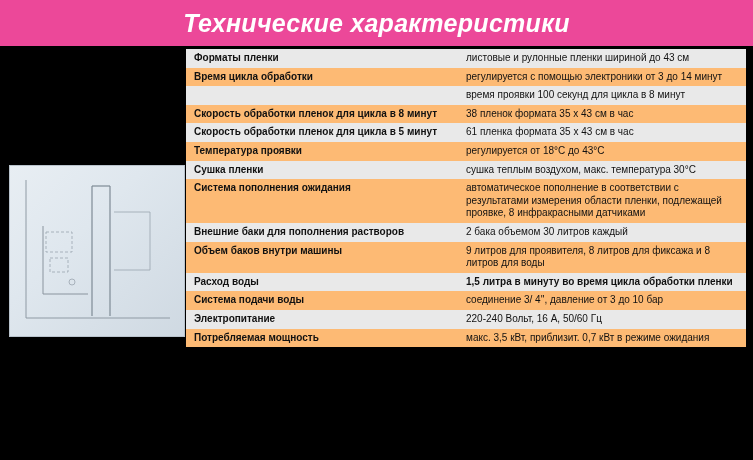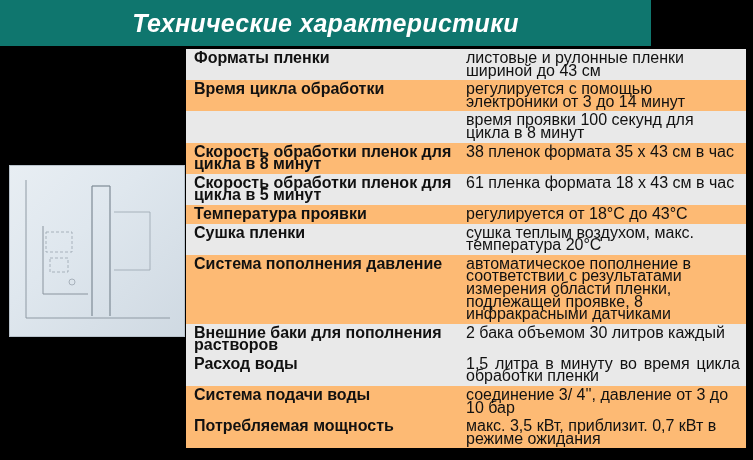--- a/index.html
+++ b/index.html
@@ -12,22 +12,22 @@
   }
   .page {
     position: relative;
     width: 753px; height: 460px;
     background: #000000;
   }
   
   .title-bar {
     position: absolute;
     left: 0; top: 0;
-    width: 651px; height: 46px;
-    background: #0f766e;
+    width: 753px; height: 46px;
+    background: #ec4899;
     display: flex;
     align-items: center;
     justify-content: center;
   }
   .title-text {
     color: #ffffff;
     font-size: 25px;
     font-weight: bold;
     font-style: italic;
     letter-spacing: 0.3px;
@@ -47,37 +47,37 @@
   .spec-table {
     position: absolute;
     left: 186px; top: 49px;
     width: 560px;
     border-collapse: collapse;
     table-layout: fixed;
   }
   .spec-table td {
     vertical-align: top;
     padding: 3px 6px 3px 8px;
-    font-size: 16px;
+    font-size: 10px;
     line-height: 12.6px;
     color: #111111;
   }
   .spec-table tr.row-light td { background: #e9e9e9; }
   .spec-table tr.row-dark td  { background: #fdba74; }
   .col-label {
     width: 272px;
     font-weight: bold;
     color: #000;
   }
   .col-value {
     width: 288px;
     font-weight: normal;
     color: #1a1a1a;
   }
-  .col-value.justify { text-align: justify; }
+  .col-value.justify { text-align: justify; font-weight: bold; }
 </style>
 </head>
 <body>
 
 <div class="page">
 
   <div class="title-bar">
     <div class="title-text">Технические характеристики</div>
   </div>
 
@@ -113,45 +113,53 @@
       <tr class="row-light">
         <td class="col-label"></td>
         <td class="col-value">время проявки 100 секунд для цикла в 8 минут</td>
       </tr>
       <tr class="row-dark">
         <td class="col-label">Скорость обработки пленок для цикла в 8 минут</td>
         <td class="col-value">38 пленок формата 35 x 43 см в час</td>
       </tr>
       <tr class="row-light">
         <td class="col-label">Скорость обработки пленок для цикла в 5 минут</td>
-        <td class="col-value">61 пленка формата 18 x 43 см в час</td>
+        <td class="col-value">61 пленка формата 35 x 43 см в час</td>
       </tr>
       <tr class="row-dark">
         <td class="col-label">Температура проявки</td>
         <td class="col-value">регулируется от 18°С до 43°С</td>
       </tr>
       <tr class="row-light">
         <td class="col-label">Сушка пленки</td>
-        <td class="col-value">сушка теплым воздухом, макс. температура 20°С</td>
+        <td class="col-value">сушка теплым воздухом, макс. температура 30°С</td>
       </tr>
       <tr class="row-dark">
-        <td class="col-label">Система пополнения давление</td>
+        <td class="col-label">Система пополнения ожидания</td>
         <td class="col-value">автоматическое пополнение в соответствии с результатами измерения области пленки, подлежащей проявке,  8 инфракрасными датчиками</td>
       </tr>
       <tr class="row-light">
         <td class="col-label">Внешние баки для пополнения растворов</td>
         <td class="col-value">2 бака объемом 30 литров каждый</td>
+      </tr>
+      <tr class="row-dark">
+        <td class="col-label">Объем баков внутри машины</td>
+        <td class="col-value">9 литров для проявителя, 8 литров для фиксажа и 8 литров для воды</td>
       </tr>
       <tr class="row-light">
         <td class="col-label">Расход воды</td>
         <td class="col-value justify">1,5 литра в минуту во время цикла обработки пленки</td>
       </tr>
       <tr class="row-dark">
         <td class="col-label">Система подачи воды</td>
         <td class="col-value">соединение 3/ 4'', давление от 3 до 10 бар</td>
+      </tr>
+      <tr class="row-light">
+        <td class="col-label">Электропитание</td>
+        <td class="col-value">220-240 Вольт, 16 А, 50/60 Гц</td>
       </tr>
       <tr class="row-dark">
         <td class="col-label">Потребляемая мощность</td>
         <td class="col-value">макс. 3,5 кВт, приблизит. 0,7 кВт в режиме ожидания</td>
       </tr>
     </tbody>
   </table>
 
 </div>
 

